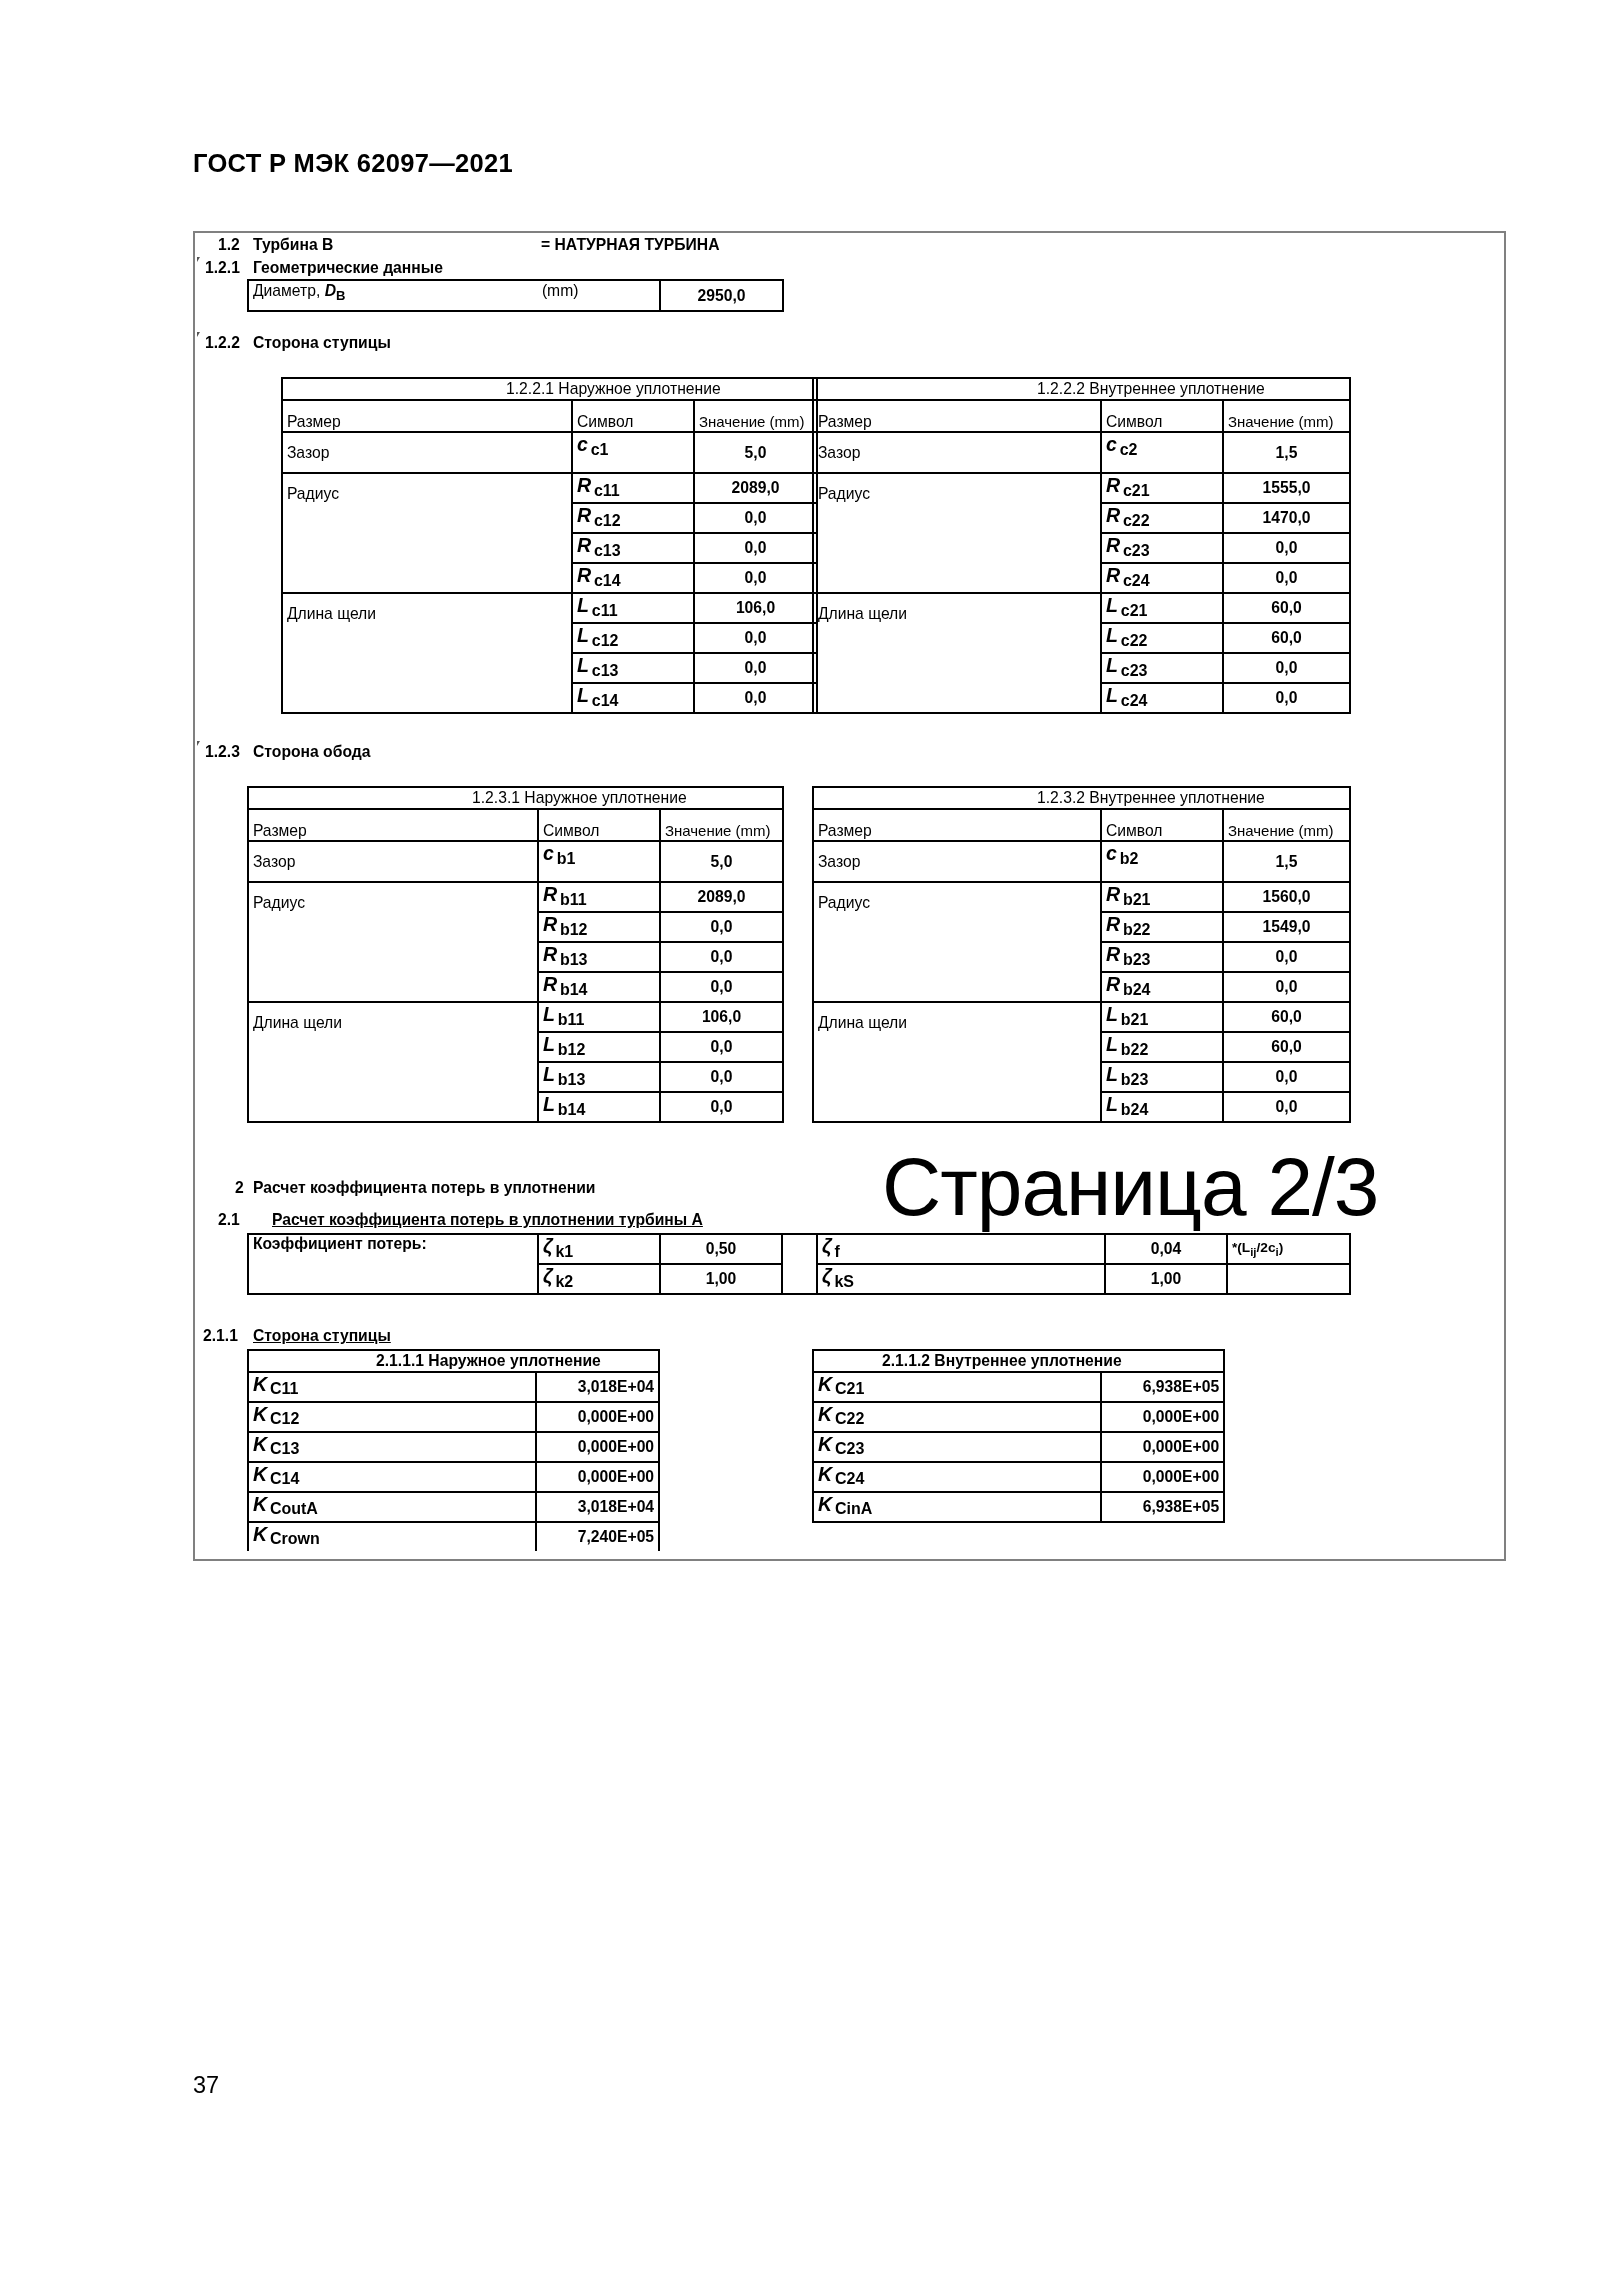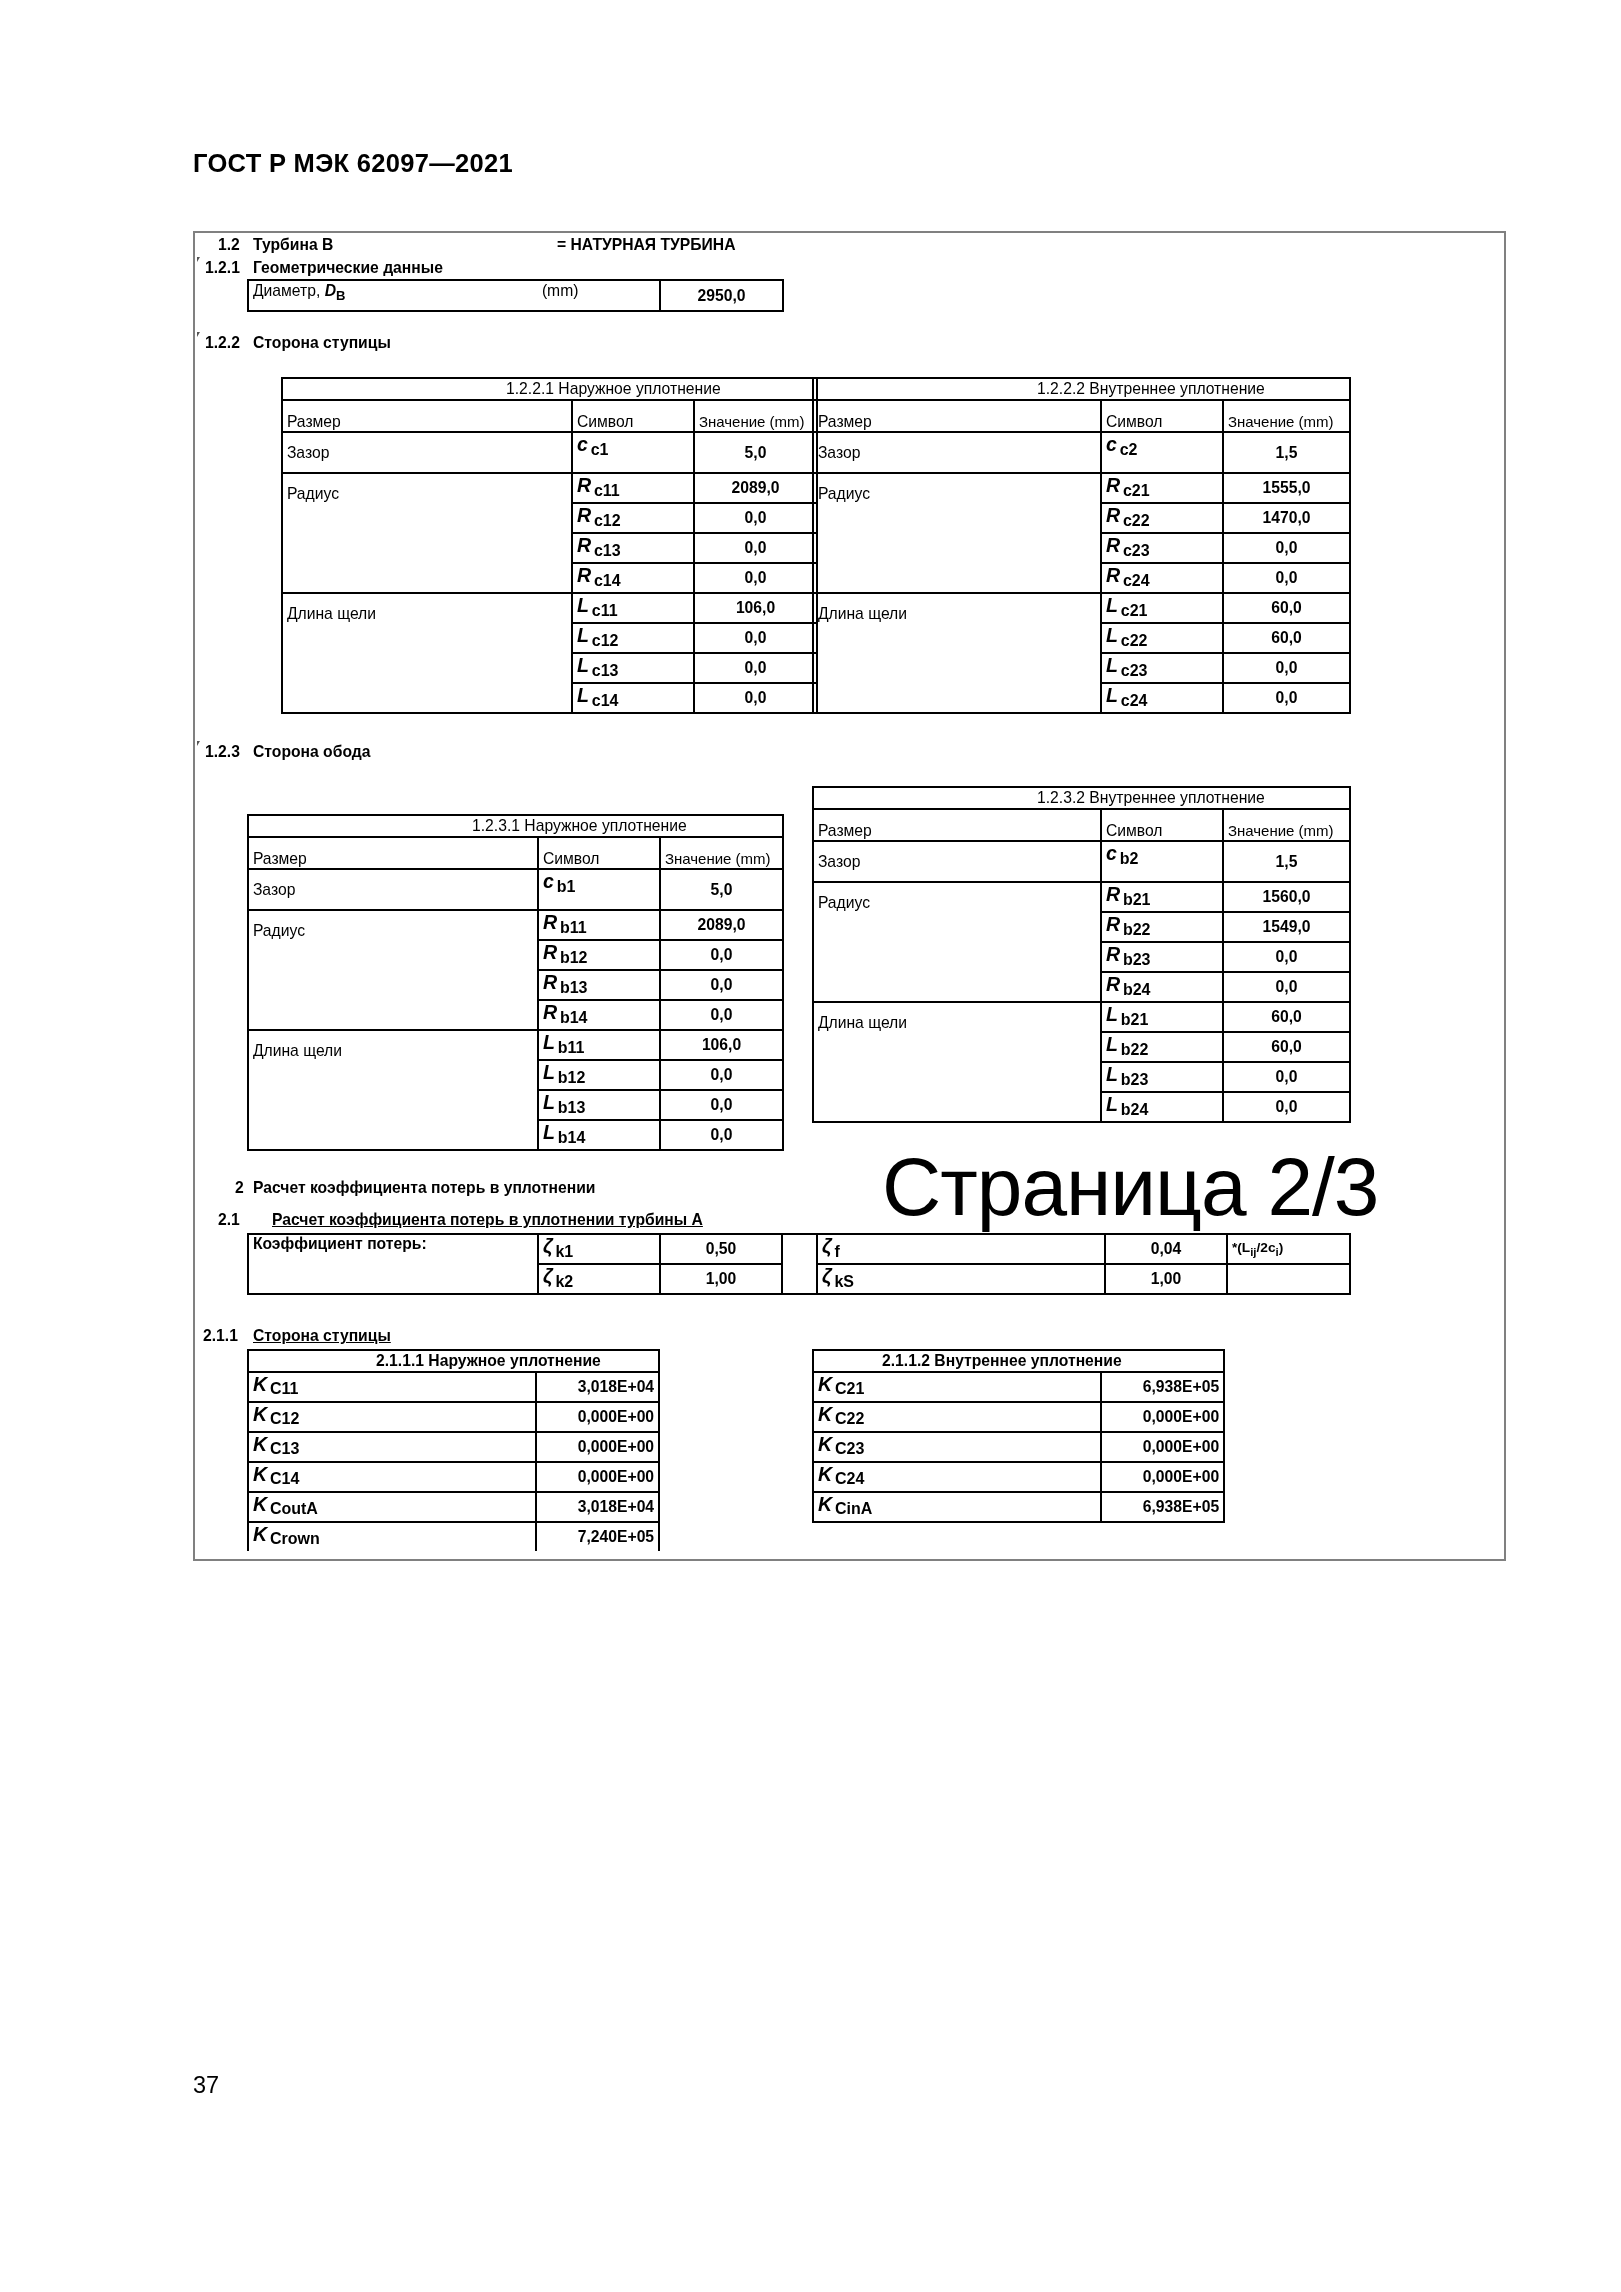--- a/index.html
+++ b/index.html
@@ -23,21 +23,21 @@
 </style>
 </head>
 <body>
 
 <div class="abs doc-title">ГОСТ Р МЭК 62097—2021</div>
 
 <div class="abs frame"></div>
 
 <div class="abs h" style="left:218px;top:236px;">1.2</div>
 <div class="abs h" style="left:253px;top:236px;">Турбина B</div>
-<div class="abs h" style="left:541px;top:236px;margin-left:16px;">= НАТУРНАЯ ТУРБИНА</div>
+<div class="abs h" style="left:541px;top:236px;">= НАТУРНАЯ ТУРБИНА</div>
 
 <div class="abs h mark" style="left:205px;top:259px;">1.2.1</div>
 <div class="abs h" style="left:253px;top:259px;">Геометрические данные</div>
 
 <table class="t" style="left:247px;top:279px;width:535px;">
   <colgroup>
       <col style="width:290px">
       <col style="width:122px">
       <col style="width:123px">
     </colgroup>
@@ -165,21 +165,21 @@
   <tr>
     <td><span class="sym"><span>L</span><sub>c24</sub></span></td>
     <td class="val">0,0</td>
   </tr>
 </tbody>
   </table>
 
 <div class="abs h mark" style="left:205px;top:743px;">1.2.3</div>
 <div class="abs h" style="left:253px;top:743px;">Сторона обода</div>
 
-<table class="t seal" style="left:247px;top:786px;width:535px;margin-top:28px;">
+<table class="t seal" style="left:247px;top:786px;width:535px;">
   <colgroup>
       <col style="width:290px">
       <col style="width:122px">
       <col style="width:123px">
     </colgroup>
   <tbody>
       <tr>
         <td colspan="3" class="cap">1.2.3.1 Наружное уплотнение</td>
       </tr>
   <tr>

